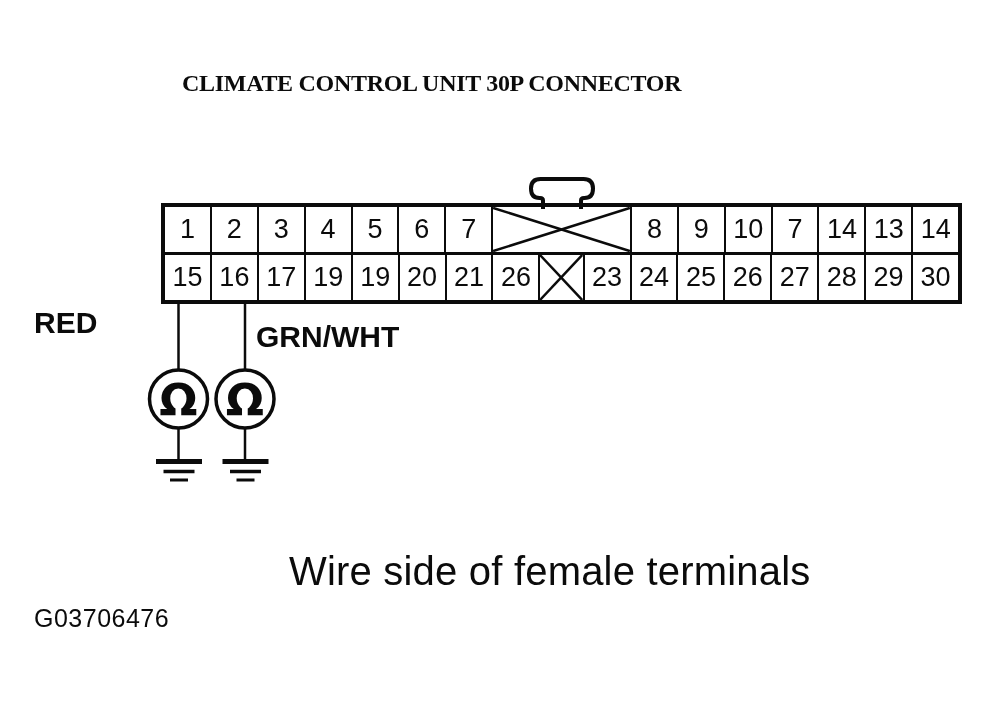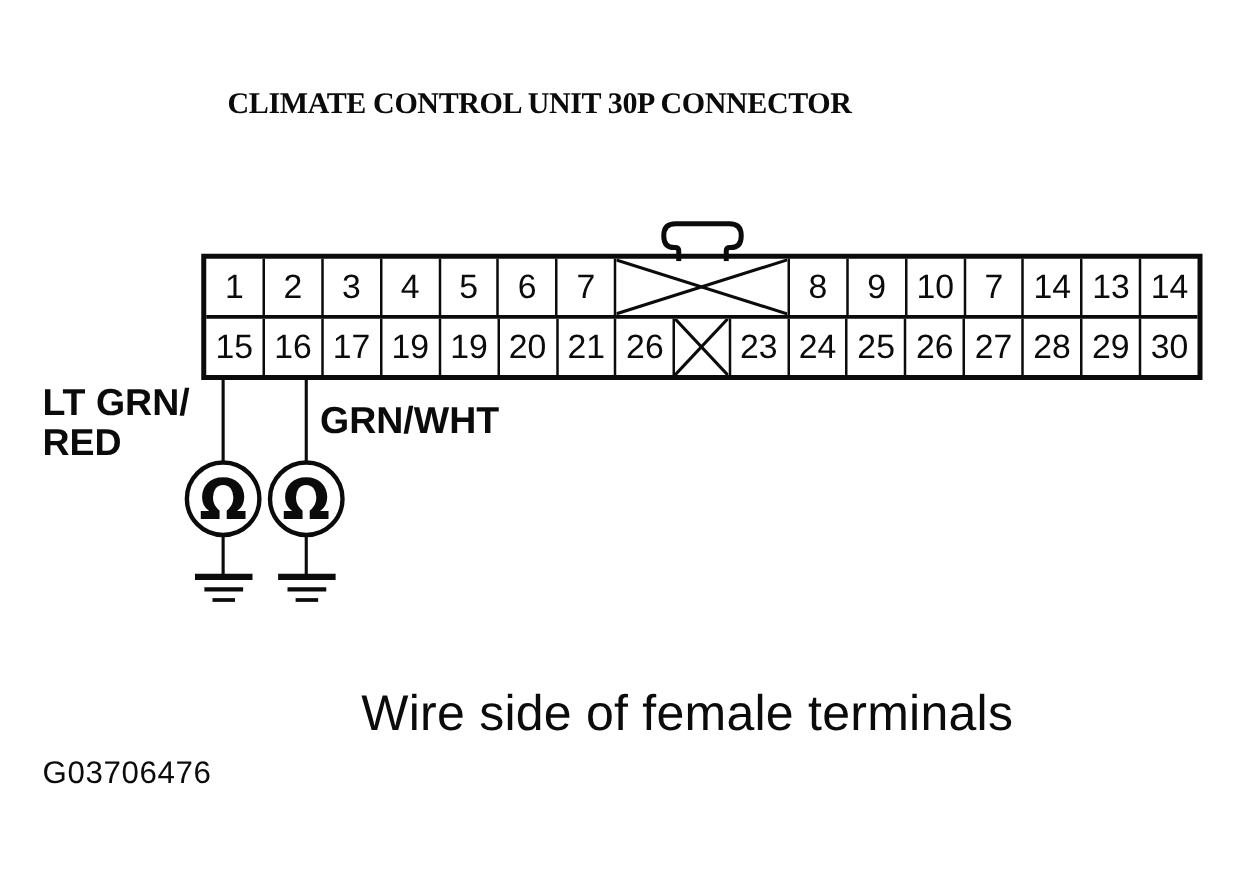--- a/index.html
+++ b/index.html
@@ -155,21 +155,20 @@
       <line x1="245" y1="428" x2="245" y2="461" stroke="currentColor" stroke-width="2.5"></line>
       <g>
         <line x1="222.5" y1="461.5" x2="268.5" y2="461.5" stroke="currentColor" stroke-width="5"></line>
         <line x1="230" y1="471.5" x2="261" y2="471.5" stroke="currentColor" stroke-width="3.5"></line>
         <line x1="236.5" y1="480" x2="254.5" y2="480" stroke="currentColor" stroke-width="3"></line>
       </g>
     </g>
   </svg>
 
   <div class="wire-label wire-label-1">
-    <div>LT GRN/</div>
     <div>RED</div>
   </div>
   <div class="wire-label wire-label-2">
     <div>GRN/WHT</div>
   </div>
 
   <div class="caption">Wire side of female terminals</div>
   <div class="figure-id">G03706476</div>
 
 </div>

